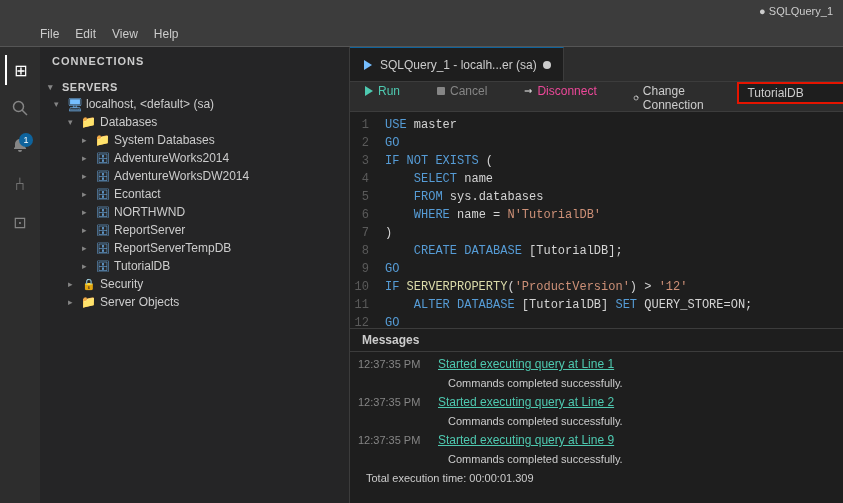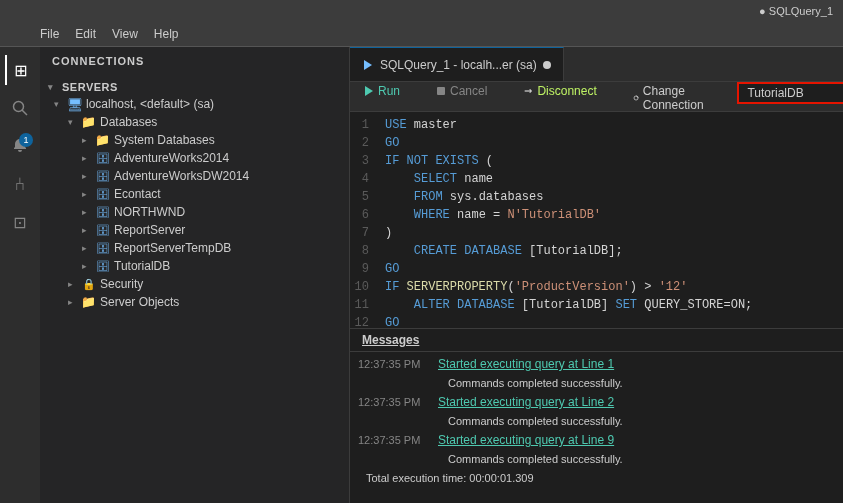--- a/index.html
+++ b/index.html
@@ -213,21 +213,21 @@
       align-items: center;
       gap: 4px;
       font-size: 12px;
       color: #cccccc;
       cursor: pointer;
       padding: 2px 6px;
       border-radius: 2px;
     }
     .toolbar-btn.run { color: #4ec9b0; }
     .toolbar-btn.cancel { color: #858585; }
-    .toolbar-btn.disconnect { color: #bef264; }
+    .toolbar-btn.disconnect { color: #ec4899; }
 
     .db-dropdown-wrapper {
       margin-left: auto;
       position: relative;
     }
     .db-dropdown {
       background: #1e1e1e;
       border: 2px solid #e51400;
       color: #cccccc;
       font-size: 12px;
@@ -297,21 +297,20 @@
       flex-direction: column;
       flex-shrink: 0;
     }
     .messages-header {
       padding: 4px 12px;
       font-size: 12px;
       font-weight: 600;
       color: #cccccc;
       border-bottom: 1px solid #3c3c3c;
       flex-shrink: 0;
-      text-decoration: underline;
     }
     .messages-content {
       flex: 1;
       overflow-y: auto;
       padding: 4px 8px;
     }
     .message-row {
       display: flex;
       margin-bottom: 2px;
       line-height: 17px;

